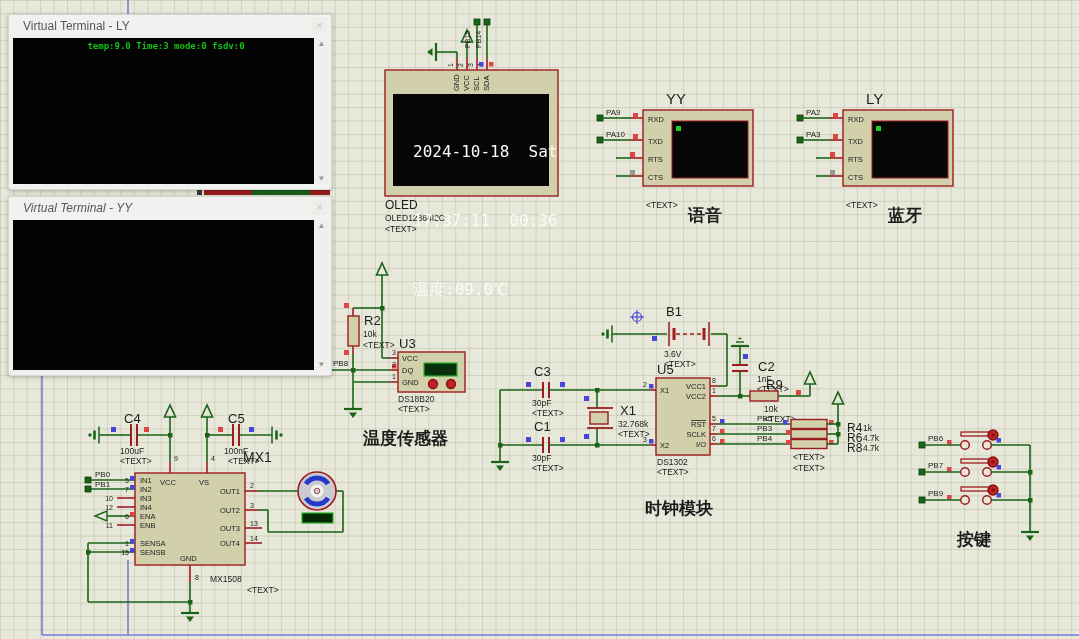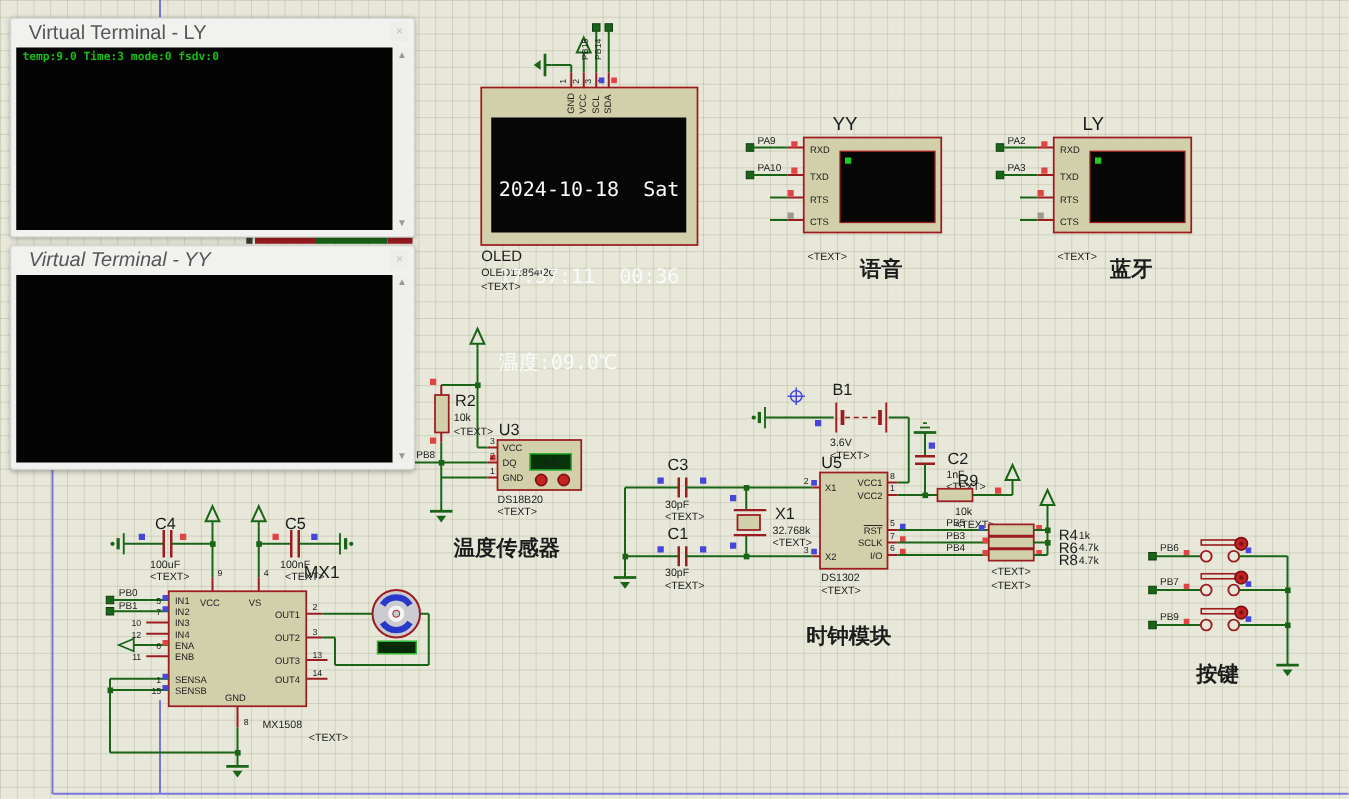--- a/index.html
+++ b/index.html
@@ -27,32 +27,32 @@
   .mkr{fill:#e04545;}
   .mkb{fill:#4646d8;}
   .mkg{fill:#9a9a92;}
   .jct{fill:#1a6418;}
   .term{fill:#1a6418;stroke:#0c3c0c;stroke-width:0.8;}
   .gtxt{fill:#2de02d;font-family:"DejaVu Sans Mono",monospace;}
   .blue{stroke:#7878dc;stroke-width:1.6;}
   
   .win{position:absolute;z-index:3;background:#f1f1ef;border:1px solid #d6d6d2;
        border-radius:3px;box-shadow:0 1px 4px rgba(0,0,0,.28);}
-  .win .title{height:22px;line-height:23px;padding-left:14px;font-size:16px;color:#565656;}
+  .win .title{height:22px;line-height:23px;padding-left:14px;font-size:12px;color:#565656;}
   .win .close{position:absolute;top:3px;right:4px;width:15px;height:15px;line-height:15px;
        text-align:center;background:#ededea;color:#c2c2be;font-size:10px;border-radius:2px;cursor:default;}
   .win .screen{position:absolute;left:4px;right:17px;top:23px;bottom:5px;background:#030303;}
-  .win .tty{margin:3px 0 0 5px;font:bold 9px "DejaVu Sans Mono",monospace;color:#15c115;white-space:pre;}
+  .win .tty{margin:3px 0 0 5px;font:bold 9px "DejaVu Sans Mono",monospace;color:#15c115;white-space:pre;text-align:center;}
   .win .sbar{position:absolute;right:3px;top:23px;bottom:5px;width:13px;background:#efefec;}
   .win .sbar .up{position:absolute;top:1px;left:0;right:0;text-align:center;font-size:8px;color:#9a9a96;}
   .win .sbar .dn{position:absolute;bottom:1px;left:0;right:0;text-align:center;font-size:8px;color:#9a9a96;}
   
   #oledscr{position:absolute;left:393px;top:94px;width:156px;height:92px;z-index:2;
        background:#060606;color:#fafafa;font:16px "DejaVu Sans Mono",monospace;
-       line-height:23px;white-space:pre;padding-left:6px;box-sizing:border-box;}
+       line-height:23px;white-space:pre;padding-left:20px;box-sizing:border-box;}
 </style>
 </head>
 <body>
 
 <div id="root">
 
 <svg id="schem" width="1079" height="639" viewBox="0 0 1079 639">
   <defs>
     <g id="gnd">
       <line x1="0" y1="0" x2="0" y2="5" class="wire"></line>

